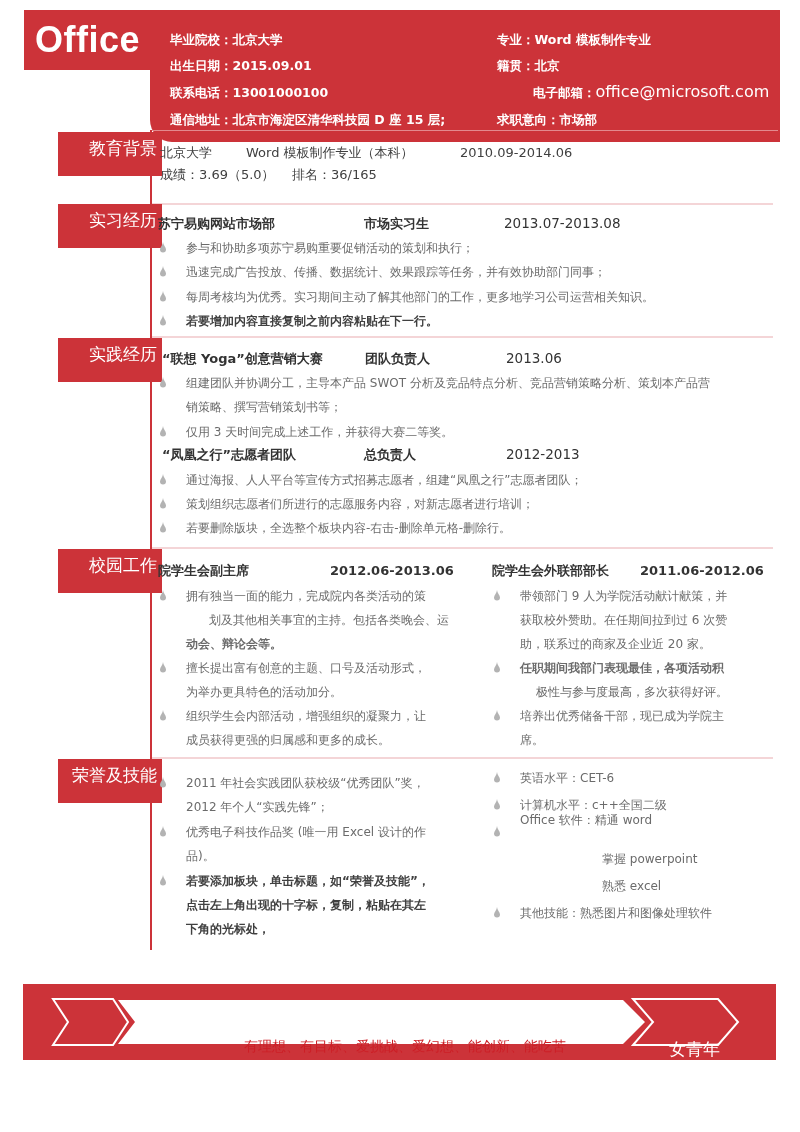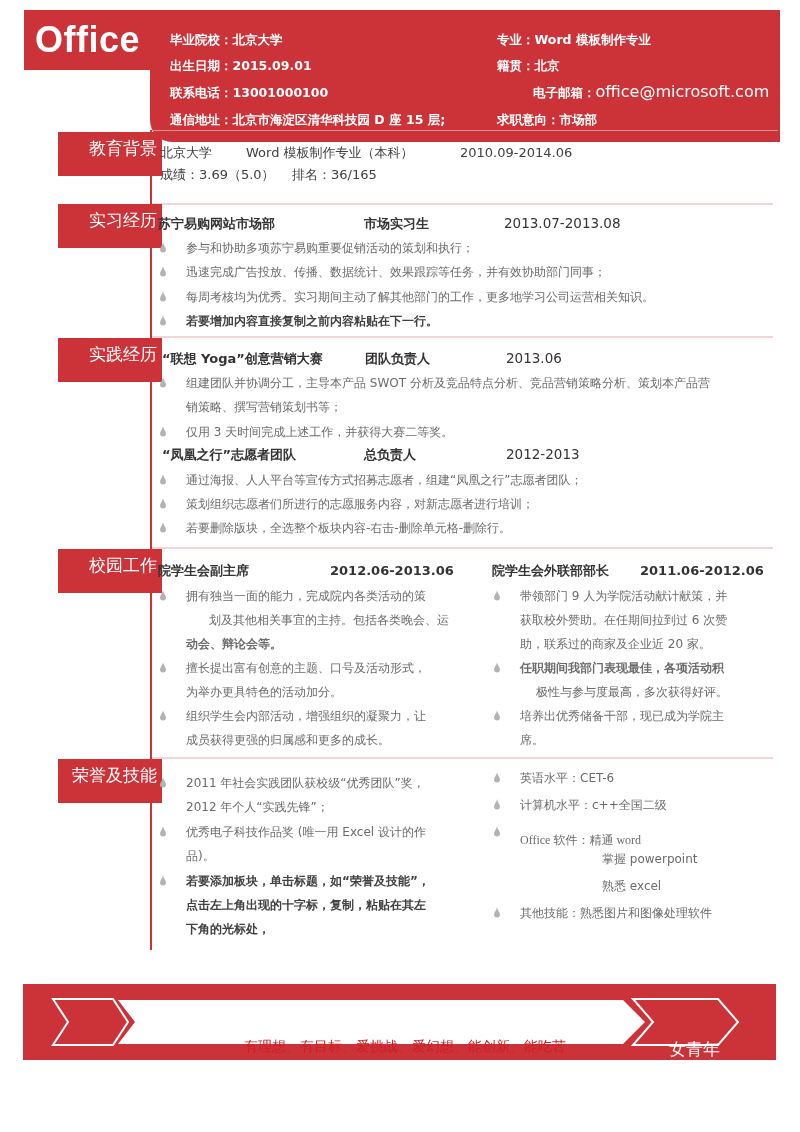--- a/index.html
+++ b/index.html
@@ -256,21 +256,21 @@
     <svg width="8" height="11" viewBox="0 0 8 11">
       <path d="M4 0 C4 3 7 5 7 7.5 A3 3 0 0 1 1 7.5 C1 5 4 3 4 0Z" fill="#b3b3b3"></path>
     </svg>
   </div>
 <div class="bl" style="left:520px; top:793px;">计算机水平：c++全国二级</div>
 <div class="bullet" style="left:493px; top:826px;">
     <svg width="8" height="11" viewBox="0 0 8 11">
       <path d="M4 0 C4 3 7 5 7 7.5 A3 3 0 0 1 1 7.5 C1 5 4 3 4 0Z" fill="#b3b3b3"></path>
     </svg>
   </div>
-<div class="bl" style="left:520px; top:828px;font-family:Liberation Serif, serif;">Office 软件：精通 word</div>
+<div class="bl" style="left:520px; top:808px;">Office 软件：精通 word</div>
 <div class="bl" style="left:602px; top:847px;">掌握 powerpoint</div>
 <div class="bl" style="left:602px; top:874px;">熟悉 excel</div>
 <div class="bullet" style="left:493px; top:907px;">
     <svg width="8" height="11" viewBox="0 0 8 11">
       <path d="M4 0 C4 3 7 5 7 7.5 A3 3 0 0 1 1 7.5 C1 5 4 3 4 0Z" fill="#b3b3b3"></path>
     </svg>
   </div>
 <div class="bl" style="left:520px; top:901px;">其他技能：熟悉图片和图像处理软件</div>
 
 <div class="banner">

